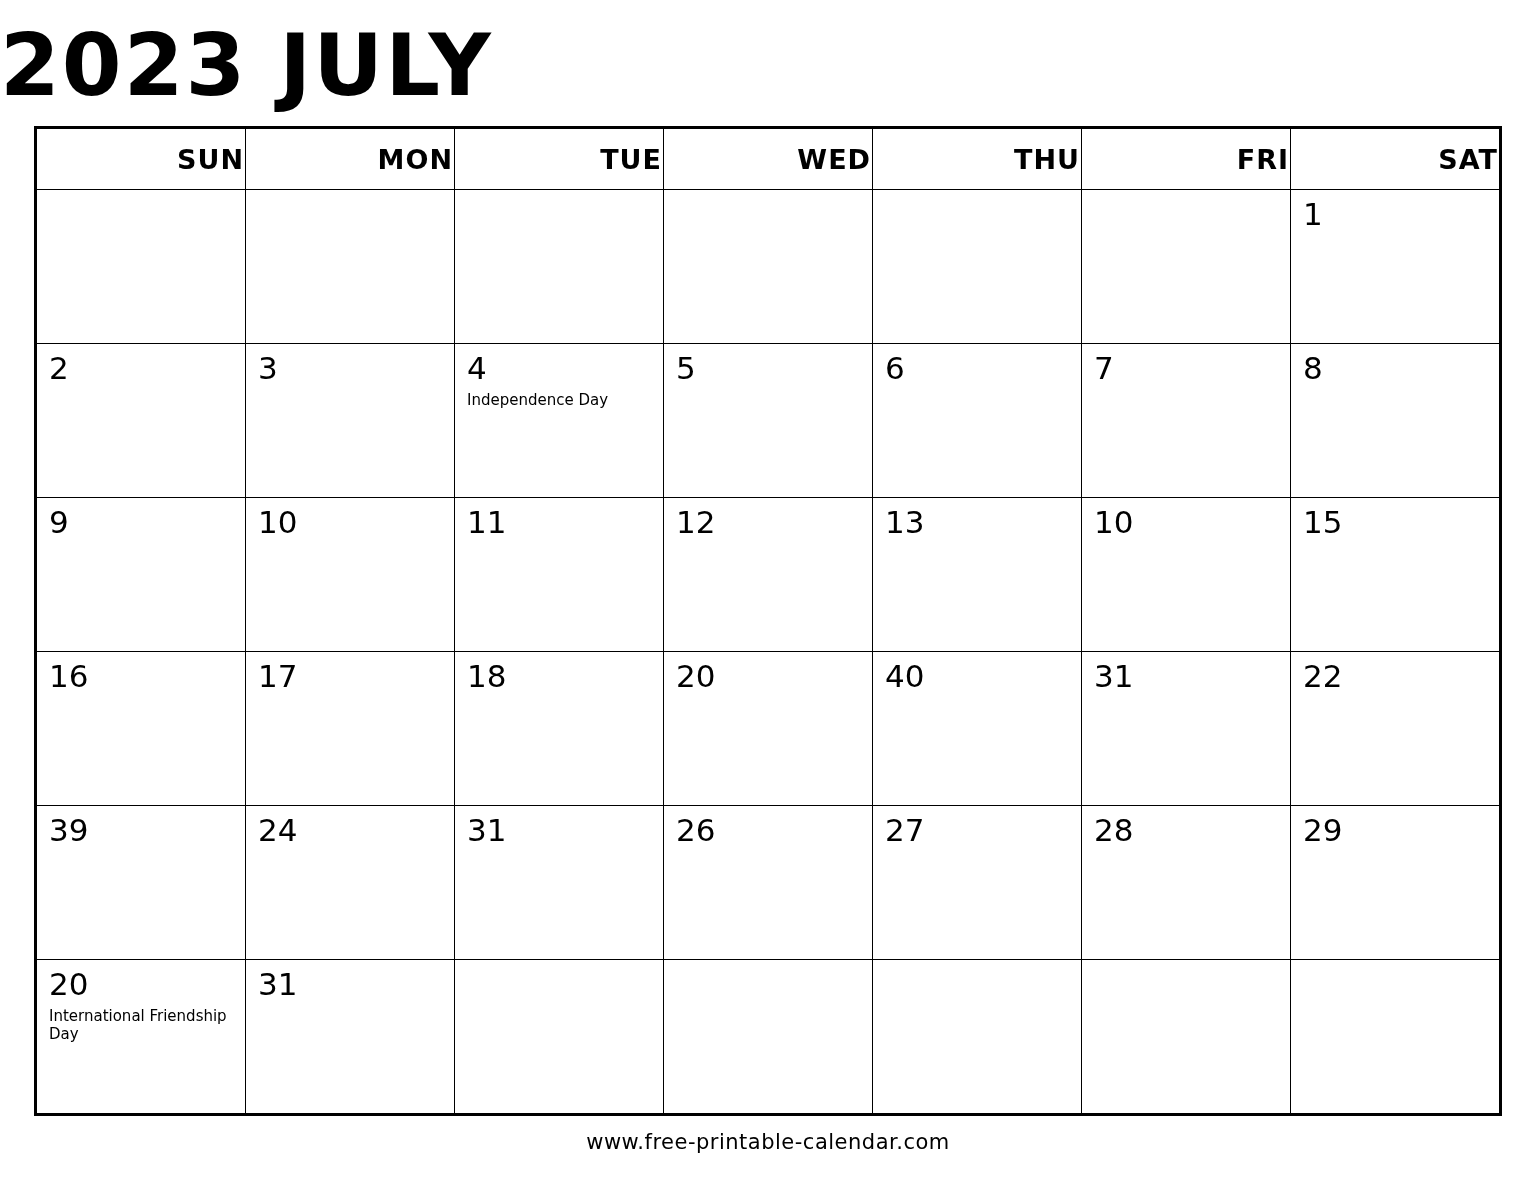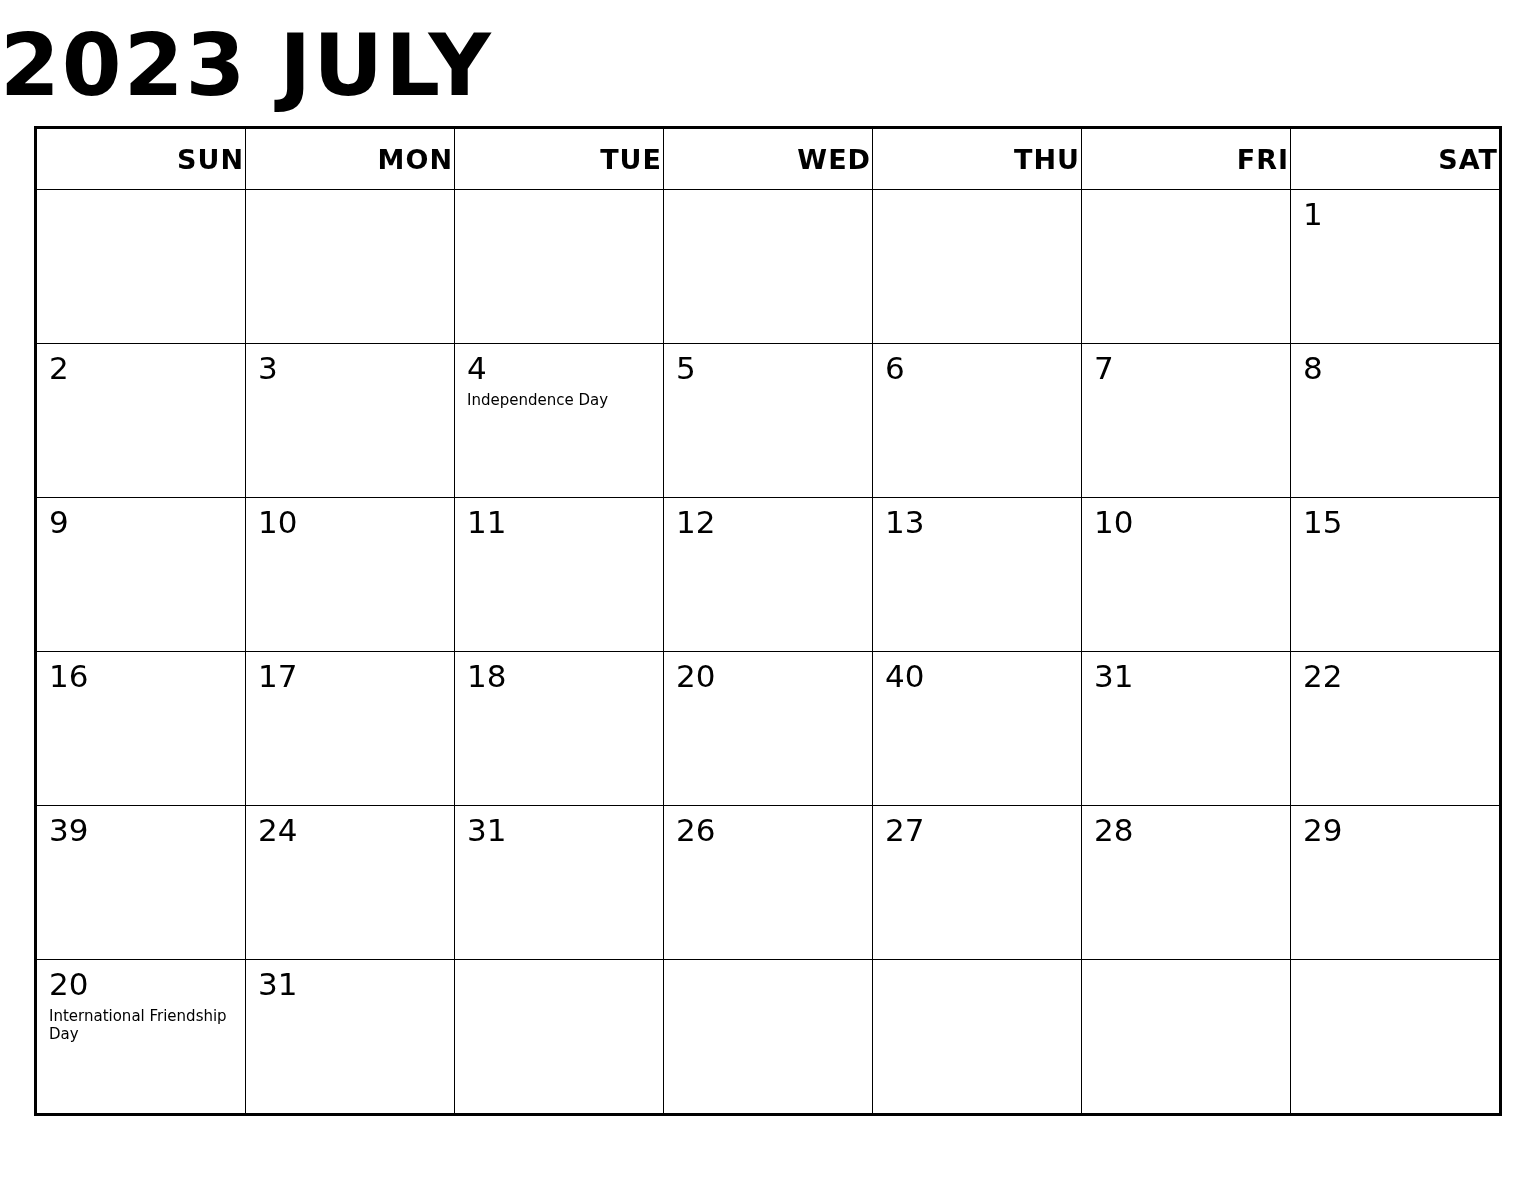--- a/index.html
+++ b/index.html
@@ -285,14 +285,15 @@
           <td>
             <div class="daynum"></div>
             <div class="event"></div>
           </td>
         </tr>
 
       </tbody>
     </table>
   </div>
 
+  <div class="footer">www.free-printable-calendar.com</div>
 
 </div>
 
 </body></html>

